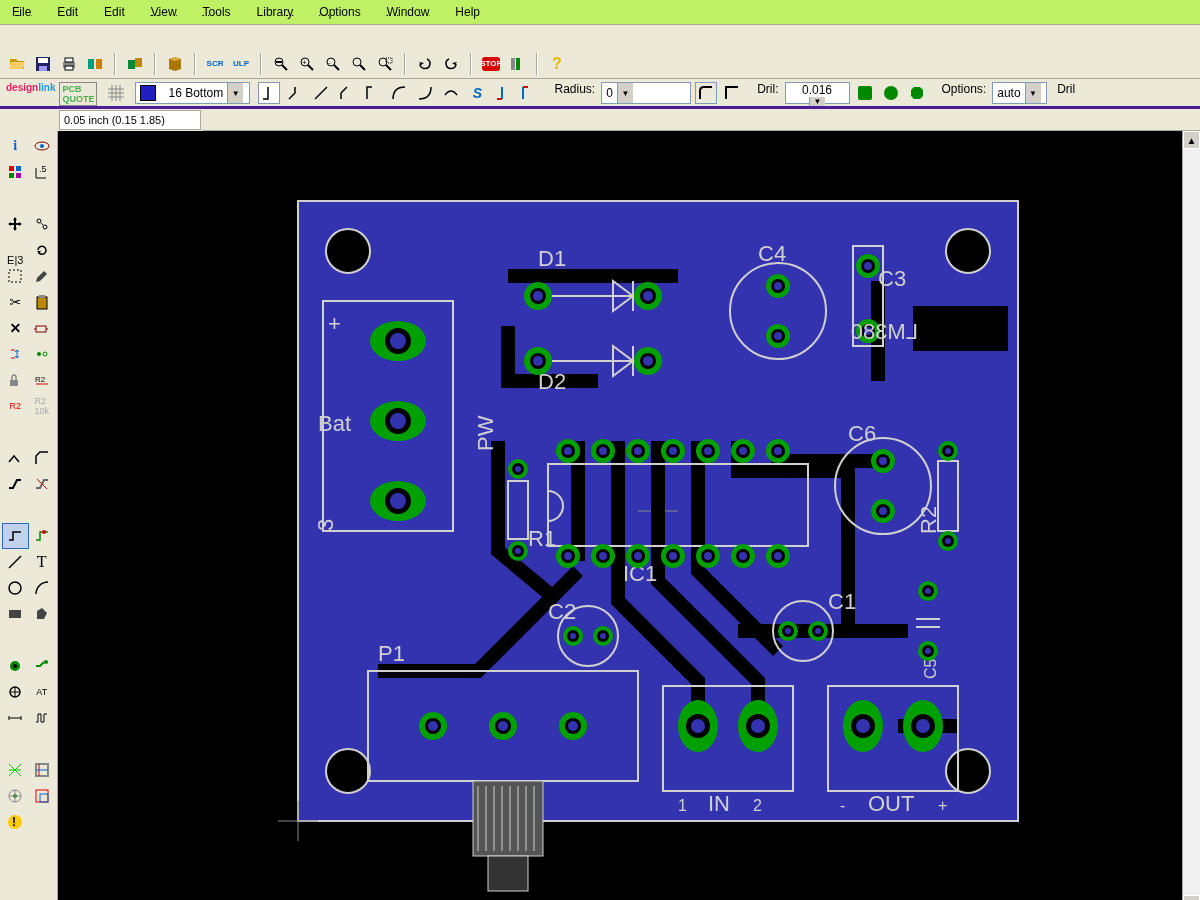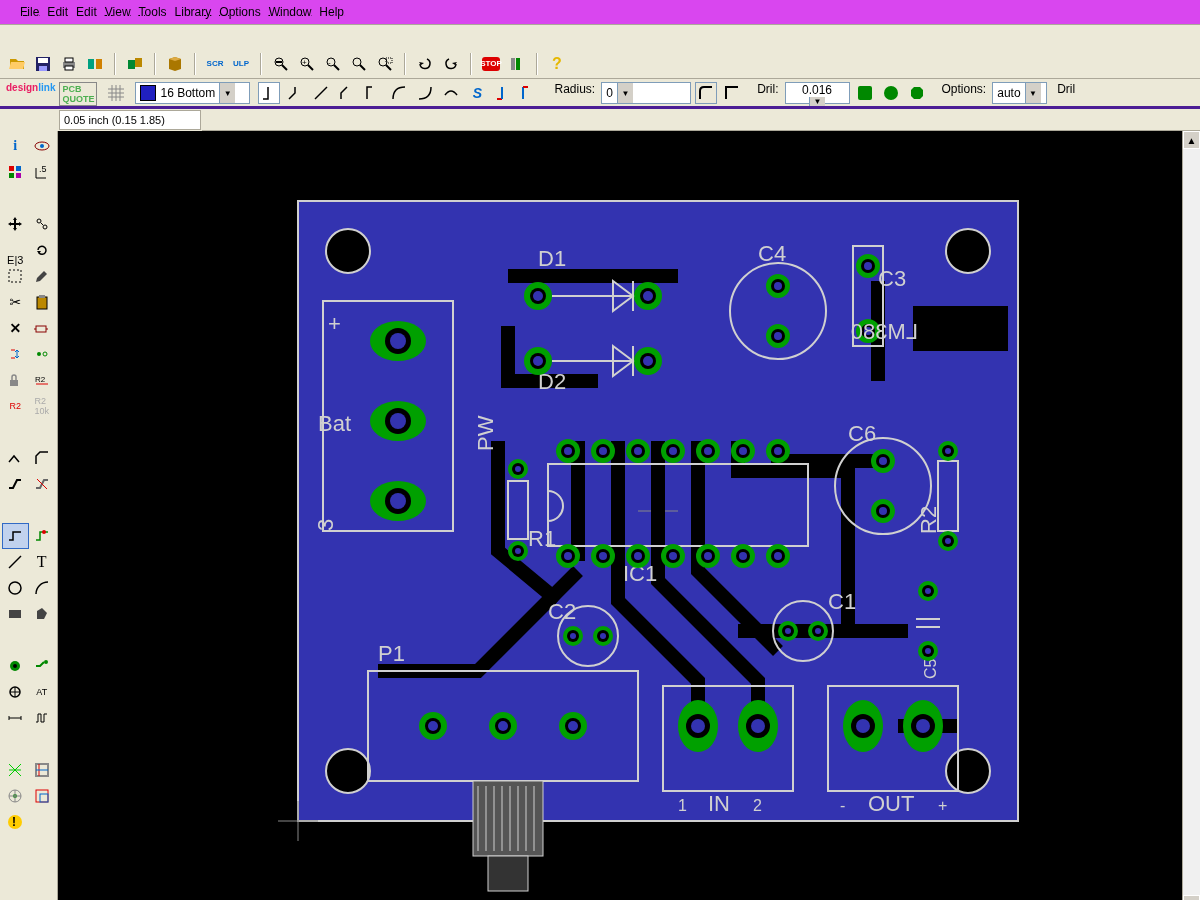--- a/index.html
+++ b/index.html
@@ -1,31 +1,31 @@
 <!DOCTYPE html>
 <html><head>
 <meta charset="utf-8">
 <style>
   * { box-sizing: border-box; margin: 0; padding: 0; }
   body { font-family: Tahoma, Arial, sans-serif; font-size: 12px; background: #ece9d8; color: #000; width: 1200px; height: 900px; overflow: hidden; }
   
-  .menubar { display: flex; padding: 3px 16px; background: #d946ef; border-bottom: 1px solid #aca899; }
+  .menubar { display: flex; gap: 18px; padding: 3px 8px; background: #bef264; border-bottom: 1px solid #aca899; }
   .menubar span { text-decoration: underline; text-decoration-color: #000; text-underline-offset: -1px; cursor: default; }
   .menubar span::first-letter { text-decoration: underline; }
   .menu-item { padding: 2px 4px; }
   
   .toolbar { display: flex; align-items: center; gap: 4px; padding: 3px 6px; background: #ece9d8; border-bottom: 1px solid #aca899; height: 30px; margin-top: 24px; }
   .toolbar .sep { width: 2px; height: 22px; border-left: 1px solid #aca899; border-right: 1px solid #fff; margin: 0 4px; }
   .tbtn { width: 22px; height: 22px; display: flex; align-items: center; justify-content: center; border: 1px solid transparent; font-size: 14px; }
   .tbtn svg { width: 16px; height: 16px; }
   
   .params-bar { display: flex; align-items: flex-start; gap: 4px; padding: 3px 6px; background: #ece9d8; border-bottom: 3px solid #4c1d95; height: 30px; white-space: nowrap; }
   .params-bar label { margin-left: 6px; margin-right: 2px; }
   .dropdown { display: flex; align-items: center; height: 22px; border: 1px solid #7f9db9; background: #fff; }
-  .dropdown .dd-content { padding: 0 4px; display: flex; align-items: center; gap: 4px; }
+  .dropdown .dd-content { padding: 0 4px; display: flex; align-items: center; gap: 12px; }
   .dropdown .dd-arrow { width: 16px; height: 20px; background: #d4d0c8; border-left: 1px solid #7f9db9; display: flex; align-items: center; justify-content: center; font-size: 8px; }
   .layer-swatch { width: 16px; height: 16px; background: #2020c0; border: 1px solid #000; }
   
   .coords-bar { display: flex; align-items: center; background: #fff; border: 1px solid #aca899; margin: 1px; height: 20px; }
   .coords-bar input { border: none; height: 18px; font-size: 11px; padding: 0 4px; width: 140px; }
   
   .main-area { display: flex; height: 800px; }
   .left-toolbox { width: 58px; background: #ece9d8; border-right: 1px solid #aca899; display: grid; grid-template-columns: 1fr 1fr; grid-auto-rows: 26px; gap: 0; padding: 2px; }
   .left-toolbox .tool { display: flex; align-items: center; justify-content: center; border: 1px solid transparent; font-size: 14px; }
   .left-toolbox .tool svg { width: 16px; height: 16px; }

